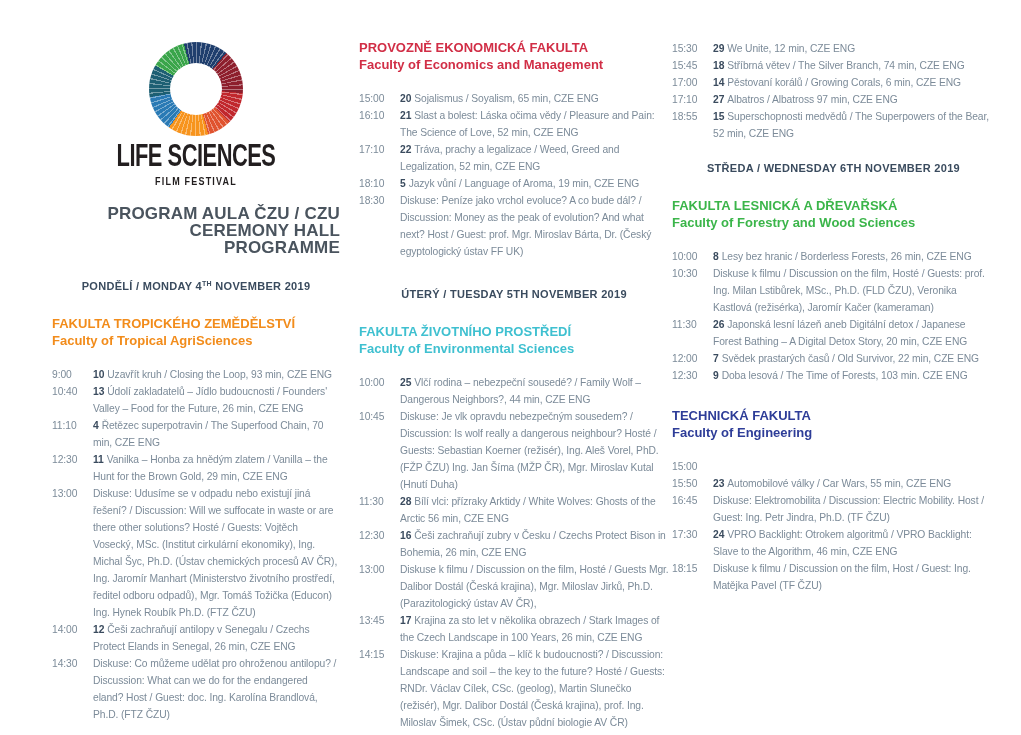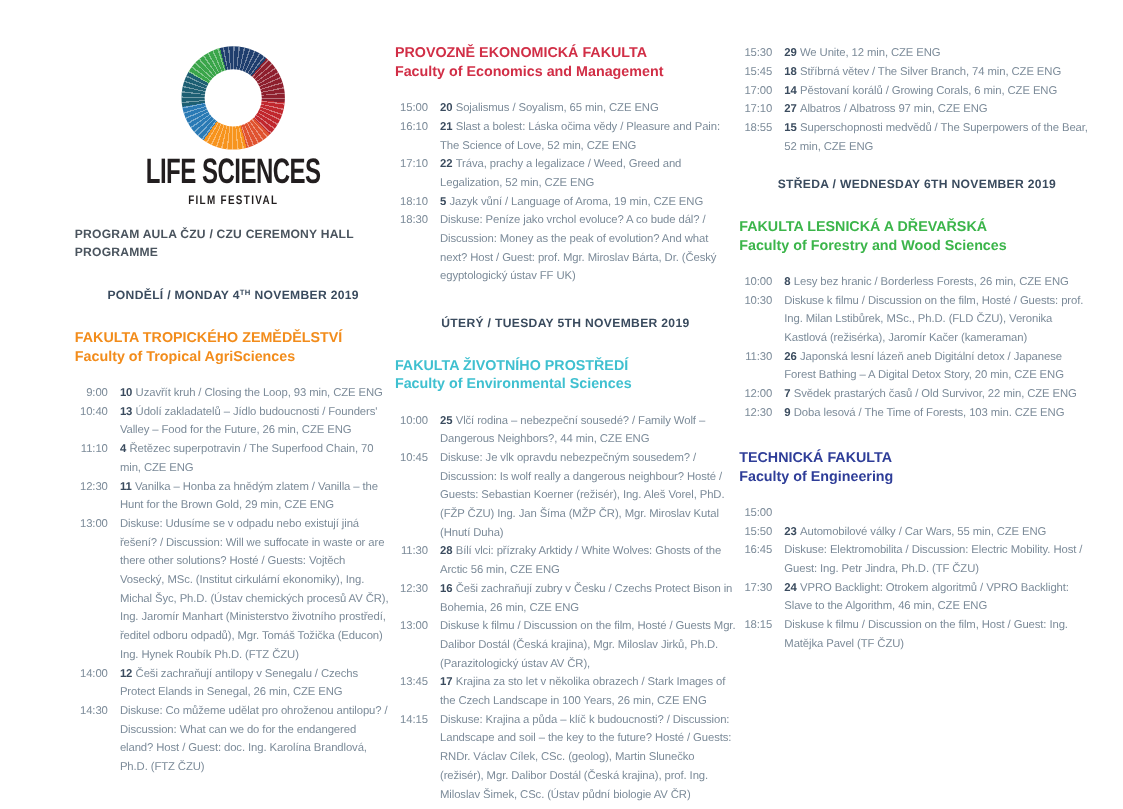--- a/index.html
+++ b/index.html
@@ -2,21 +2,21 @@
 <html style="--c-tropical: #F28C1B; --c-economics: #D12E46; --c-environmental: #3FC0D0; --c-forestry: #3BB54A; --c-engineering: #2E3D98; --c-body_text: #7C8B99; --c-dark_text: #3A4B5E;"><head>
 <meta charset="utf-8">
 <style>
   html,body { margin:0; padding:0; background:#ffffff; }
   .page {
     position:relative; width:1021px; height:735px; background:#ffffff;
     font-family:"Liberation Sans", sans-serif; overflow:hidden;
     color:var(--c-body_text,#7C8B99);
   }
   .col { position:absolute; top:36px; }
-  .col1 { left:68px;  width:288px; }
+  .col1 { left:52px;  width:288px; }
   .col2 { left:359px; width:310px; }
   .col3 { left:672px; width:323px; }
 
   
   .logo { text-align:center; }
   .logo-ring {
     position:relative; width:94px; height:94px; margin:6px auto 12px;
     border-radius:50%;
     background:conic-gradient(from 0deg,
       #1f3e6d 0deg 40deg, #8e1f2d 40deg 95deg, #c1272d 95deg 135deg,
@@ -32,42 +32,42 @@
   }
   .logo-title {
     font-weight:700; font-size:23px; letter-spacing:-0.5px; color:#221e1f;
     transform:scale(0.95,1.4); transform-origin:center bottom; line-height:24px;
   }
   .logo-sub {
     font-weight:700; font-size:9px; letter-spacing:1.2px; color:#221e1f;
     transform:scaleY(1.25); transform-origin:center top; margin-top:3px;
   }
 
-  .prog-heading { margin-top:20px; text-align:left; font-weight:700;
-    font-size:11px; line-height:17px; color:#4a545e; letter-spacing:0.2px; }
+  .prog-heading { margin-top:20px; text-align:right; font-weight:700;
+    font-size:17px; line-height:17px; color:#4a545e; letter-spacing:0.2px; }
 
   .date-line { text-align:center; font-weight:700; font-size:11px;
     color:var(--c-dark_text,#3D4C5E); letter-spacing:0.3px; }
   .col1 .date-line { margin-top:24px; }
   .col2 .date-line { margin-top:28px; }
   .col3 .date-line { margin-top:20px; }
   .date-line sup { font-size:7px; vertical-align:4px; }
 
   .sec-header { text-align:left; font-weight:700; font-size:13px; line-height:16.5px; margin-top:24px; }
   .sec-header.first { margin-top:4px; }
   .sec-tropical      { color:var(--c-tropical,#F28C1B); }
   .sec-economics     { color:var(--c-economics,#D12E46); }
   .sec-environmental { color:var(--c-environmental,#3FC0D0); }
   .sec-forestry      { color:var(--c-forestry,#3BB54A); }
   .sec-engineering   { color:var(--c-engineering,#2E3D98); }
 
   .schedule { margin-top:17px; }
   .schedule.flush { margin-top:4px; }
   .row { display:flex; font-size:10.3px; line-height:17px; letter-spacing:-0.1px; }
-  .time { flex:none; width:30px; text-align:right; margin-right:11px; }
+  .time { flex:none; width:30px; text-align:left; margin-right:11px; }
   .desc { flex:1; }
   .num { font-weight:700; color:var(--c-dark_text,#33475B); }
   .num.filled { margin-right:3px;margin-top:36px; }
 </style>
 </head>
 <body>
 
 <div class="page">
 
   <div class="col col1">

